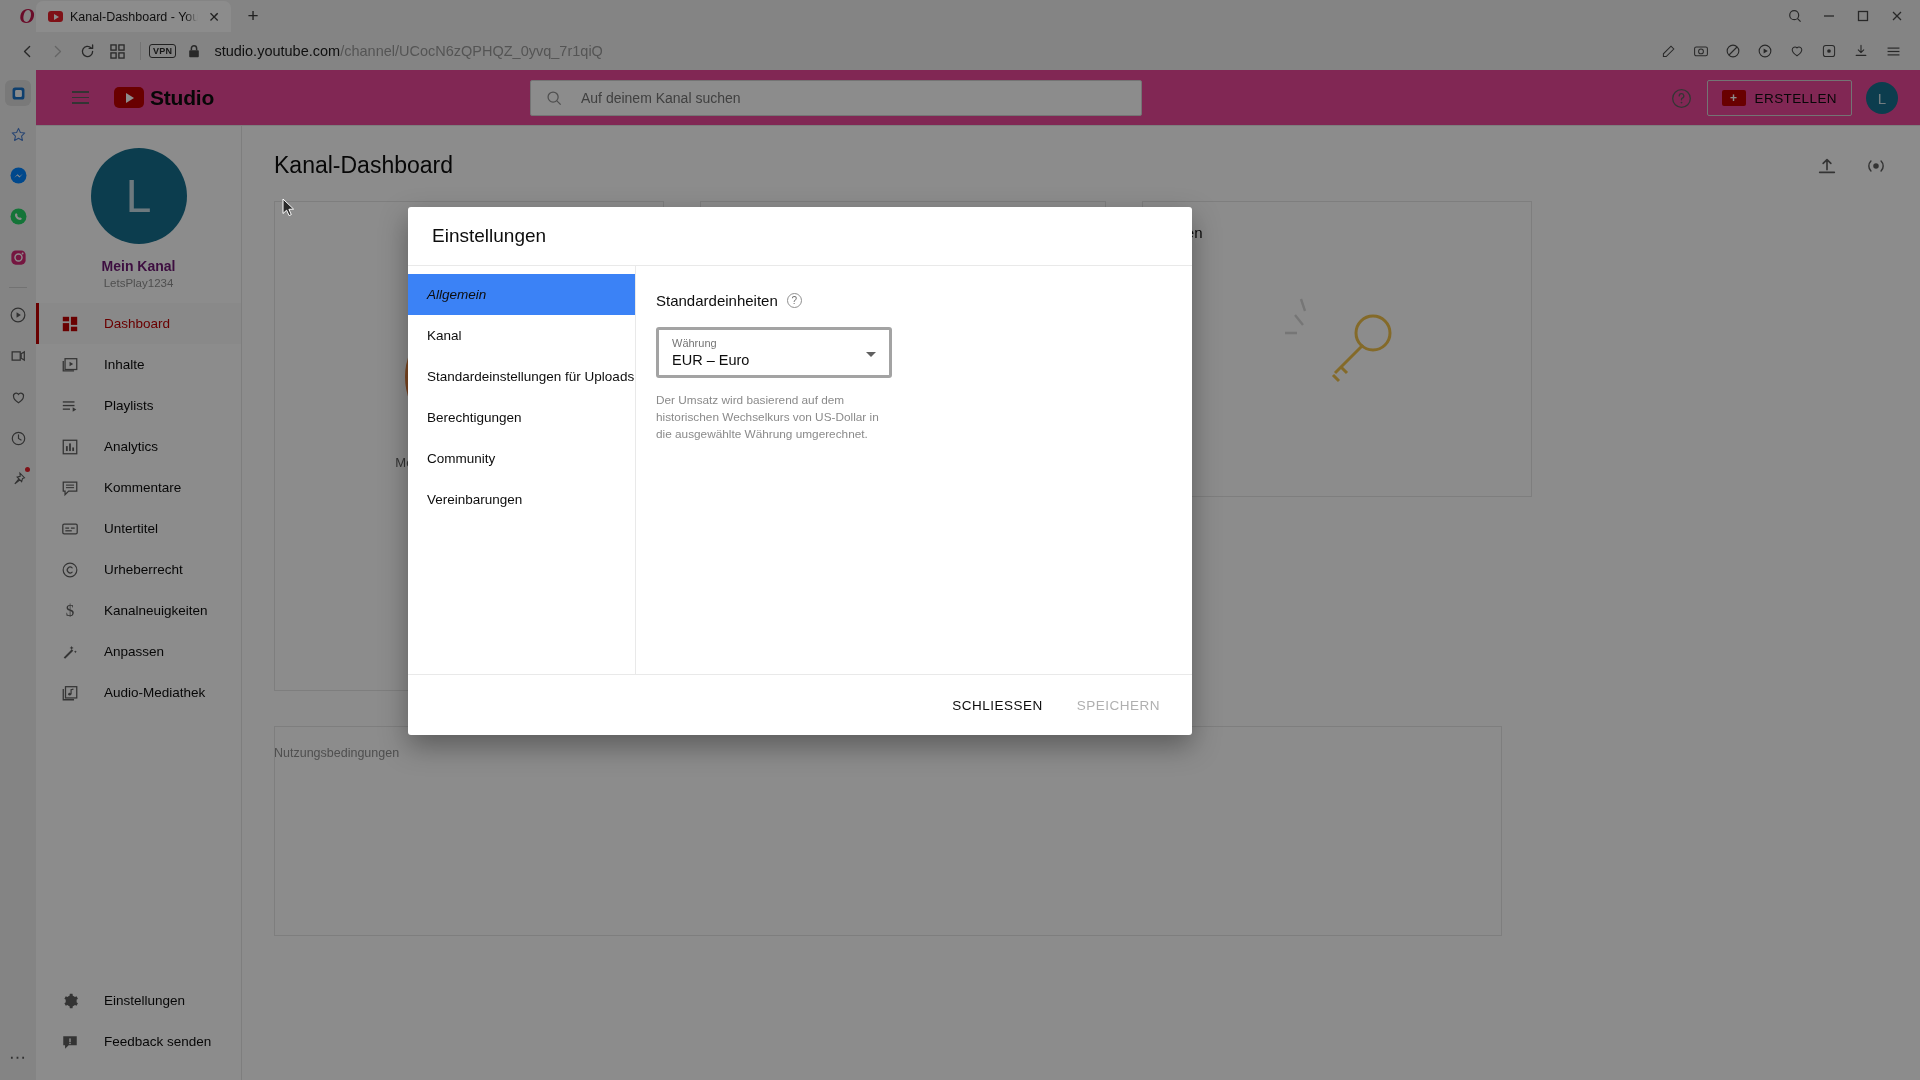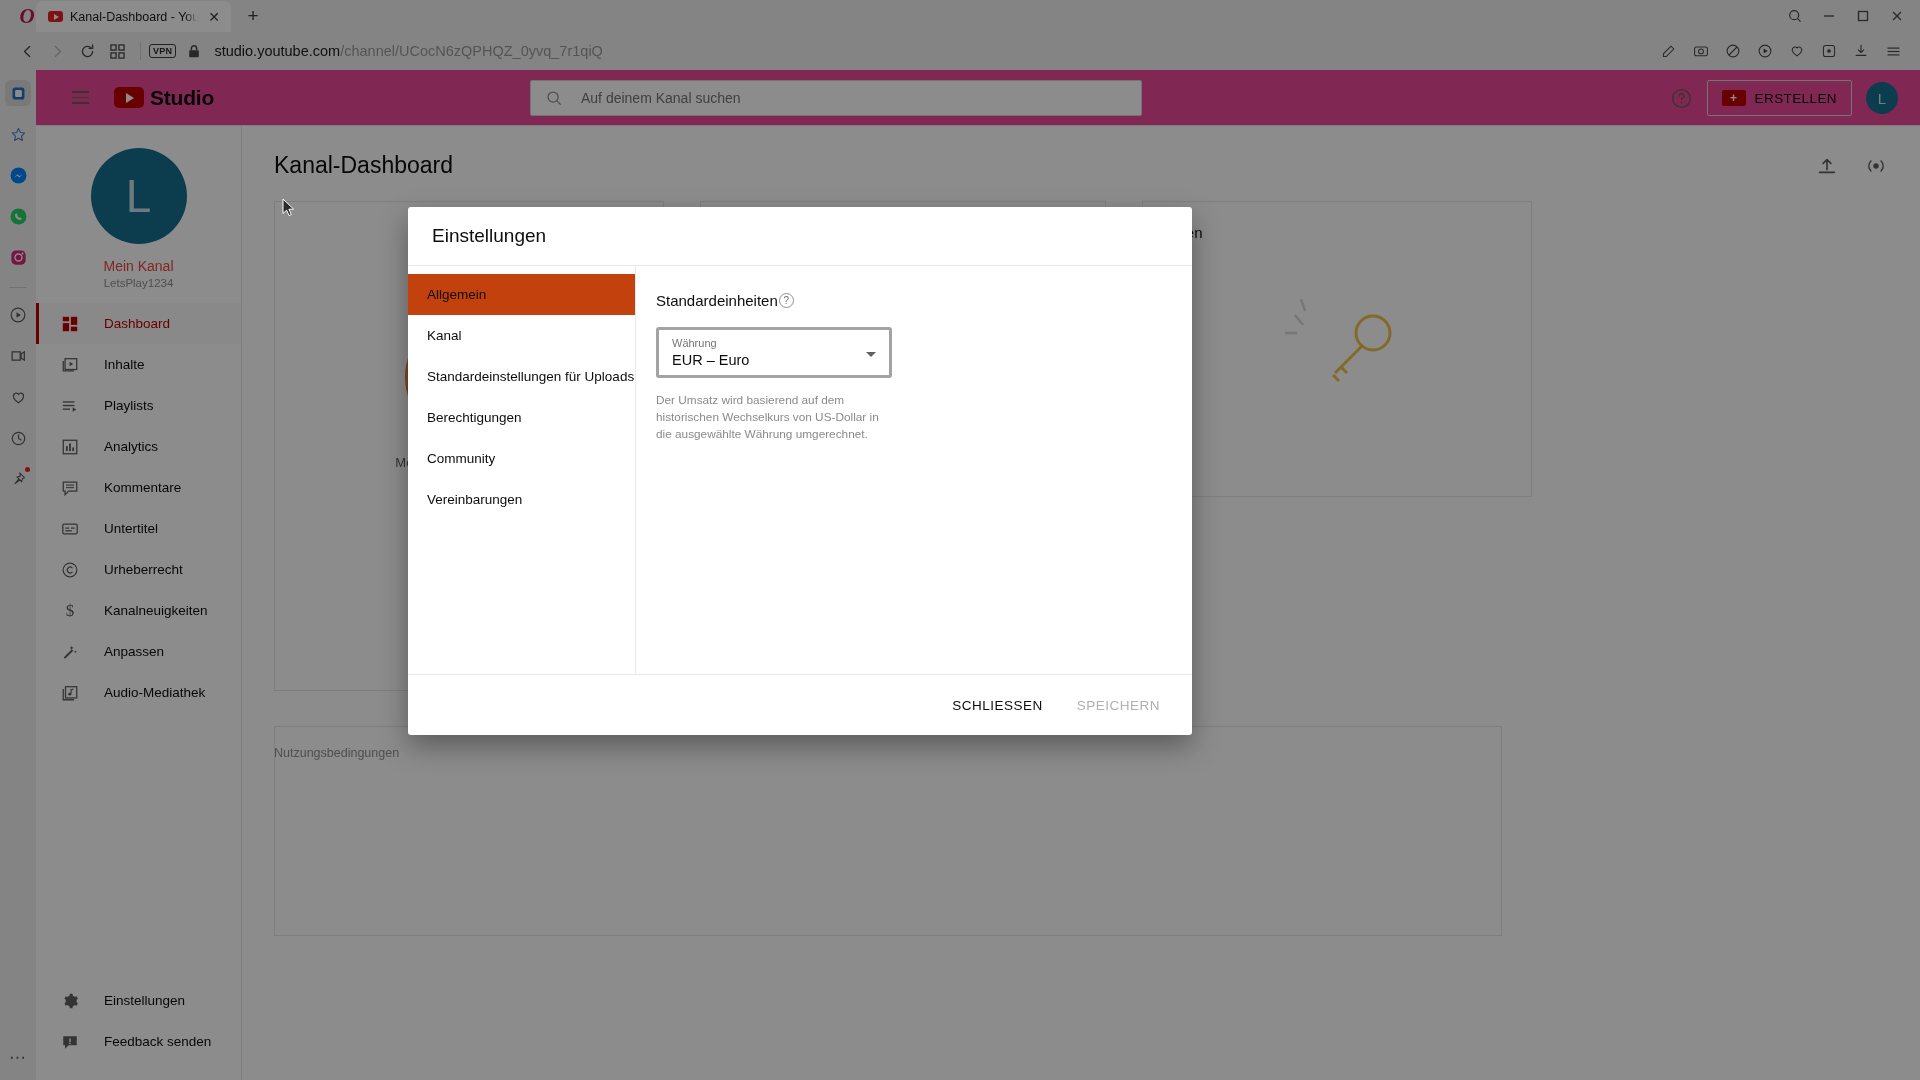--- a/index.html
+++ b/index.html
@@ -149,21 +149,21 @@
     background: #fff; border-right: 1px solid #e5e5e5;
   }
   #channel-block {
     padding: 22px 0 14px; display: flex; flex-direction: column; align-items: center;
   }
   #channel-avatar {
     width: 96px; height: 96px; border-radius: 50%; background: #17708e;
     display: flex; align-items: center; justify-content: center;
     color: #c7dde6; font-size: 46px; font-weight: 300;
   }
-  #channel-name { font-size: 14px; color: #ef4444; margin-top: 14px; }
+  #channel-name { font-size: 14px; color: #701a75; margin-top: 14px; font-weight: bold; }
   #channel-handle { font-size: 11.5px; color: #909090; margin-top: 3px; }
 
   .nav-item {
     height: 41px; display: flex; align-items: center;
     padding-left: 24px; gap: 24px; position: relative;
   }
   .nav-item.active::before {
     content: ""; position: absolute; left: 0; top: 0; bottom: 0;
     width: 3px; background: #c00000;
   }
@@ -235,23 +235,23 @@
     box-shadow: 0 11px 28px rgba(0,0,0,0.35); display: flex; flex-direction: column;
   }
   #dialog-header { height: 58px; display: flex; align-items: center; padding: 0 24px; flex: none; }
   #dialog-title { font-size: 19px; color: #0d0d0d; }
   #dialog-body { flex: 1; display: flex; border-top: 1px solid #e9e9e9; border-bottom: 1px solid #e9e9e9; }
   #dialog-nav { width: 228px; border-right: 1px solid #e9e9e9; padding-top: 8px; flex: none; }
   .dlg-nav-item {
     height: 41px; display: flex; align-items: center; padding-left: 19px;
     font-size: 13.5px; color: #0d0d0d;
   }
-  .dlg-nav-item.active { background: #c2410c; }
+  .dlg-nav-item.active { background: #3b82f6; font-style: italic; }
   #dialog-pane { flex: 1; padding: 26px 20px 0 20px; }
-  #pane-heading-row { display: flex; align-items: center; gap: 1px; }
+  #pane-heading-row { display: flex; align-items: center; gap: 9px; }
   #pane-heading { font-size: 15px; color: #0d0d0d; }
   .help-circle {
     width: 15px; height: 15px; border-radius: 50%; border: 1.3px solid #909090;
     color: #707070; font-size: 10px; display: flex; align-items: center;
     justify-content: center; flex: none;
   }
   #currency-field {
     margin-top: 18px; width: 236px; height: 51px;
     border: 3px solid #a3a3a3; border-radius: 3px;
     padding: 7px 12px 0 13px; position: relative;

